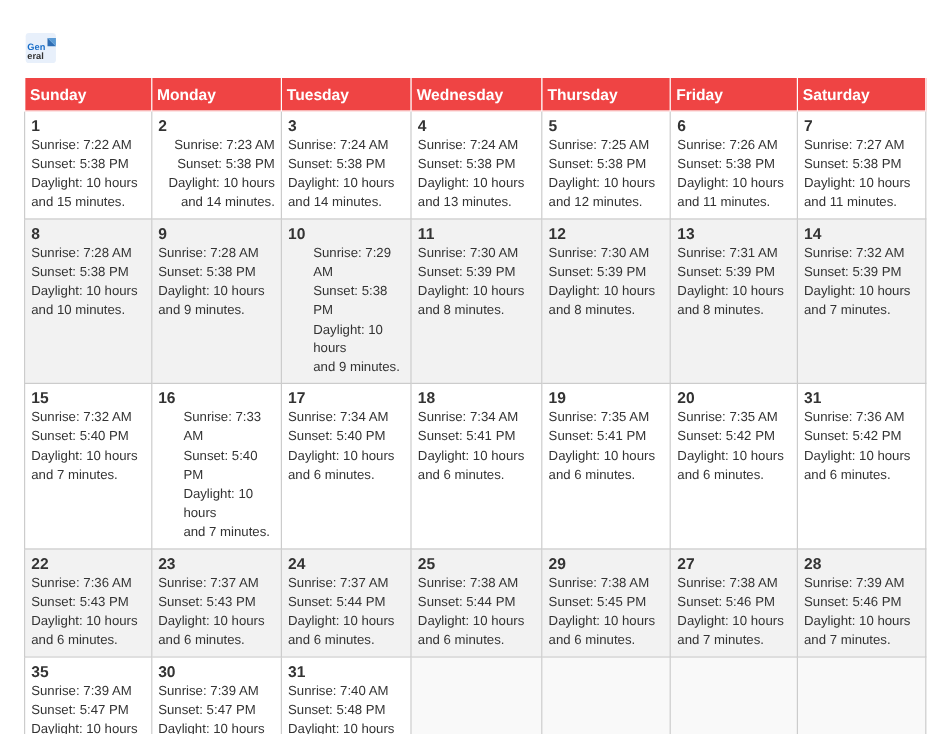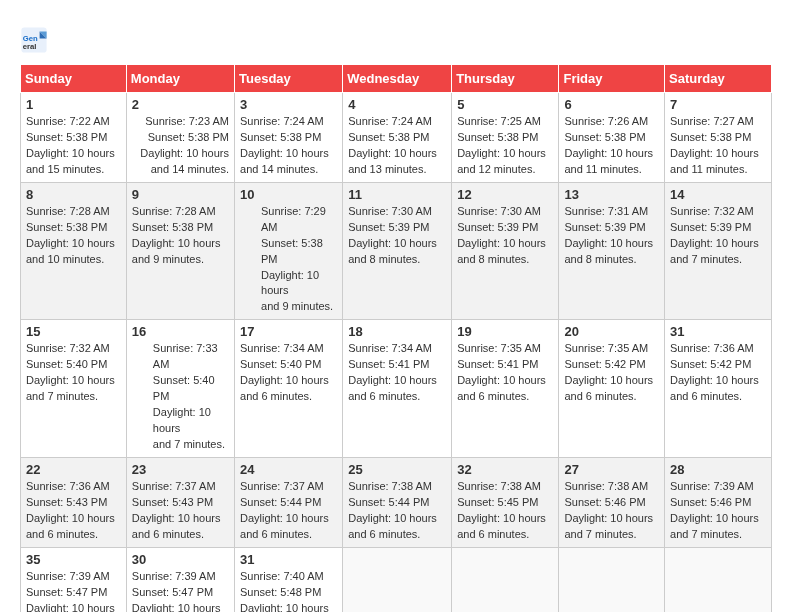--- a/index.html
+++ b/index.html
@@ -291,21 +291,21 @@
 and 6 minutes.</div>
         </td>
         <td>
           <div class="day-number">25</div>
           <div class="day-info" style="white-space: pre-line;">Sunrise: 7:38 AM
 Sunset: 5:44 PM
 Daylight: 10 hours
 and 6 minutes.</div>
         </td>
         <td>
-          <div class="day-number">32</div>
+          <div class="day-number">29</div>
           <div class="day-info" style="white-space: pre-line;">Sunrise: 7:38 AM
 Sunset: 5:45 PM
 Daylight: 10 hours
 and 6 minutes.</div>
         </td>
         <td>
           <div class="day-number">27</div>
           <div class="day-info" style="white-space: pre-line;">Sunrise: 7:38 AM
 Sunset: 5:46 PM
 Daylight: 10 hours

